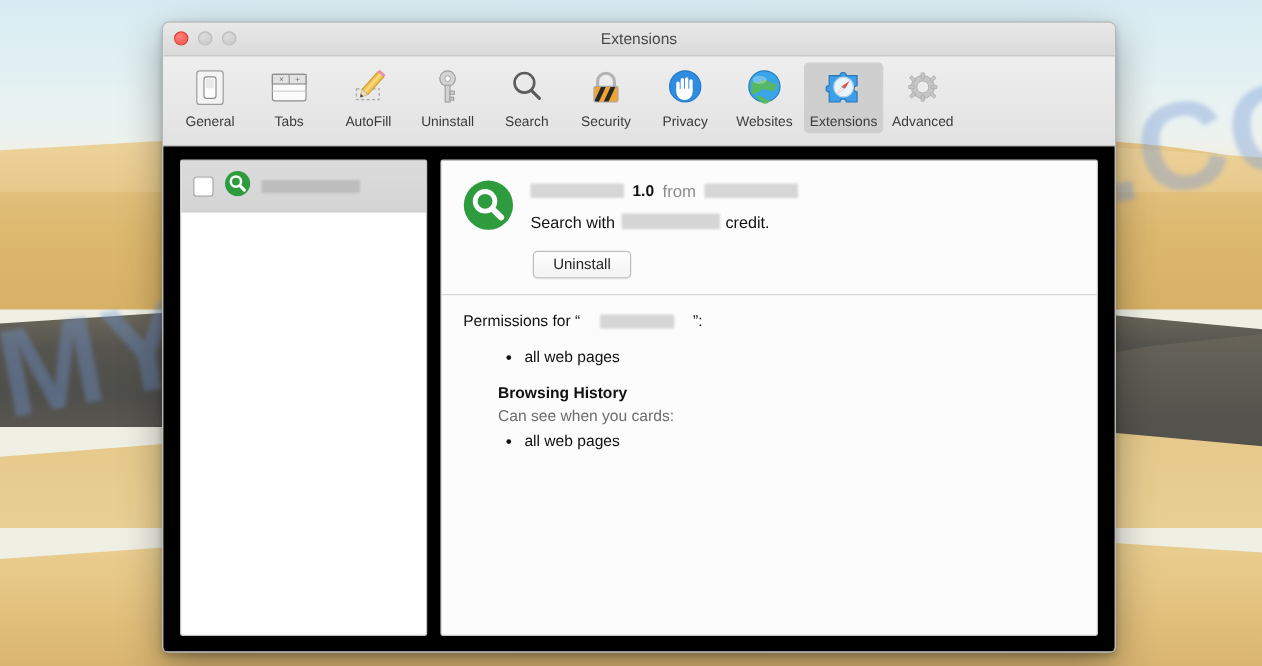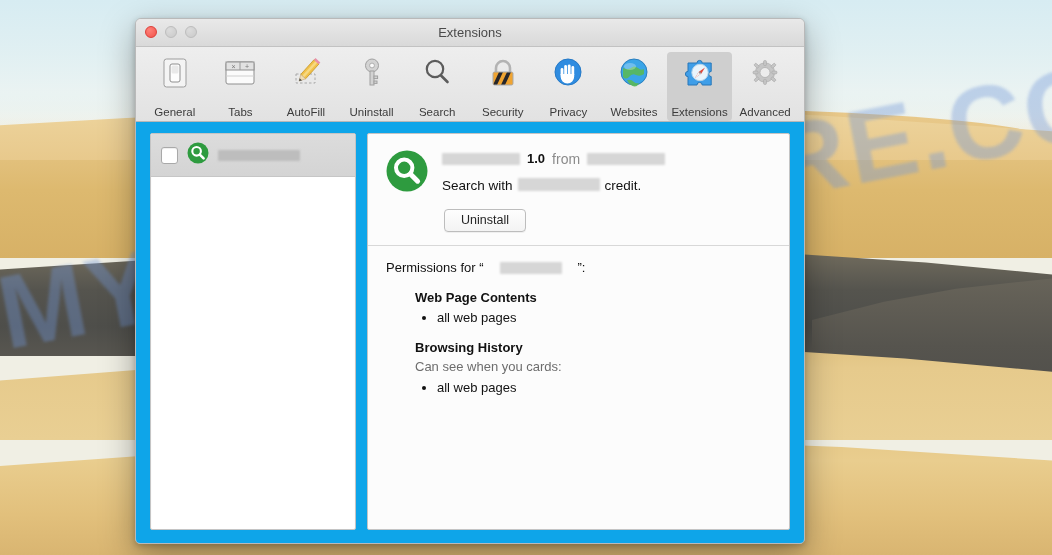--- a/index.html
+++ b/index.html
@@ -59,21 +59,21 @@
     font-family:"Liberation Sans", sans-serif;
     font-size:104px;font-weight:bold;letter-spacing:2px;
     color:rgba(112,150,215,.38);
     filter:blur(1.6px);
     white-space:nowrap;
     user-select:none;
   }
 
   
   #window{
-    position:absolute;left:135px;top:18px;width:670px;height:526px;
+    position:absolute;left:135px;top:18px;width:795px;height:526px;
     background:#ececec;
     border-radius:6px 6px 5px 5px;
     box-shadow:0 12px 34px rgba(0,0,0,.34), 0 2px 6px rgba(0,0,0,.22);
     border:1px solid #b9b9b9;
     box-sizing:border-box;
     overflow:hidden;
   }
   #titlebar{
     position:relative;height:27px;
     background:linear-gradient(180deg,#e9e9e9 0%, #d9d9d9 100%);
@@ -92,31 +92,31 @@
   
   #toolbar{
     height:75px;
     background:linear-gradient(180deg,#eeeeee 0%, #e2e2e2 100%);
     border-bottom:1px solid #b7b7b7;
     display:flex;align-items:flex-start;padding:5px 6px 0 6px;
     box-sizing:border-box;
   }
   .tb-item{
     width:62px;padding:4px 2px 3px 2px;border-radius:4px;
-    display:flex;flex-direction:column;align-items:center;gap:16px;
+    display:flex;flex-direction:column;align-items:center;gap:6px;
     cursor:default;
   }
   .tb-item.selected{background:#cfcfcf;}
   .tb-ico{width:34px;height:34px;position:relative;}
   .tb-label{font-size:11.5px;color:#3b3b3b;white-space:nowrap;}
 
   
   #content{
     position:absolute;left:0;right:0;top:103px;bottom:0;
-    background:#0ea5e9;
+    background:#000000;
     padding:11px 14px 13px 14px;
     box-sizing:border-box;display:flex;gap:11px;
   }
   #sidebar{
     width:206px;background:#ffffff;border:1px solid #c4c4c4;
     border-radius:2px;box-sizing:border-box;overflow:hidden;
     box-shadow:inset 0 1px 2px rgba(0,0,0,.05);
   }
   .ext-row{
     display:flex;align-items:center;gap:9px;
@@ -385,21 +385,20 @@
       </div>
 
       <div id="perms">
         <div class="perm-title">
           <span>Permissions for “</span>
           <span class="redact" style="width:62px;height:12px;"></span>
           <span>”:</span>
         </div>
 
         <div class="perm-group">
-          <div class="perm-h">Web Page Contents</div>
           <ul class="perm-ul">
             <li>all web pages</li>
           </ul>
         </div>
 
         <div class="perm-group">
           <div class="perm-h">Browsing History</div>
           <div class="perm-d">Can see when you cards:</div>
           <ul class="perm-ul">
             <li>all web pages</li>

